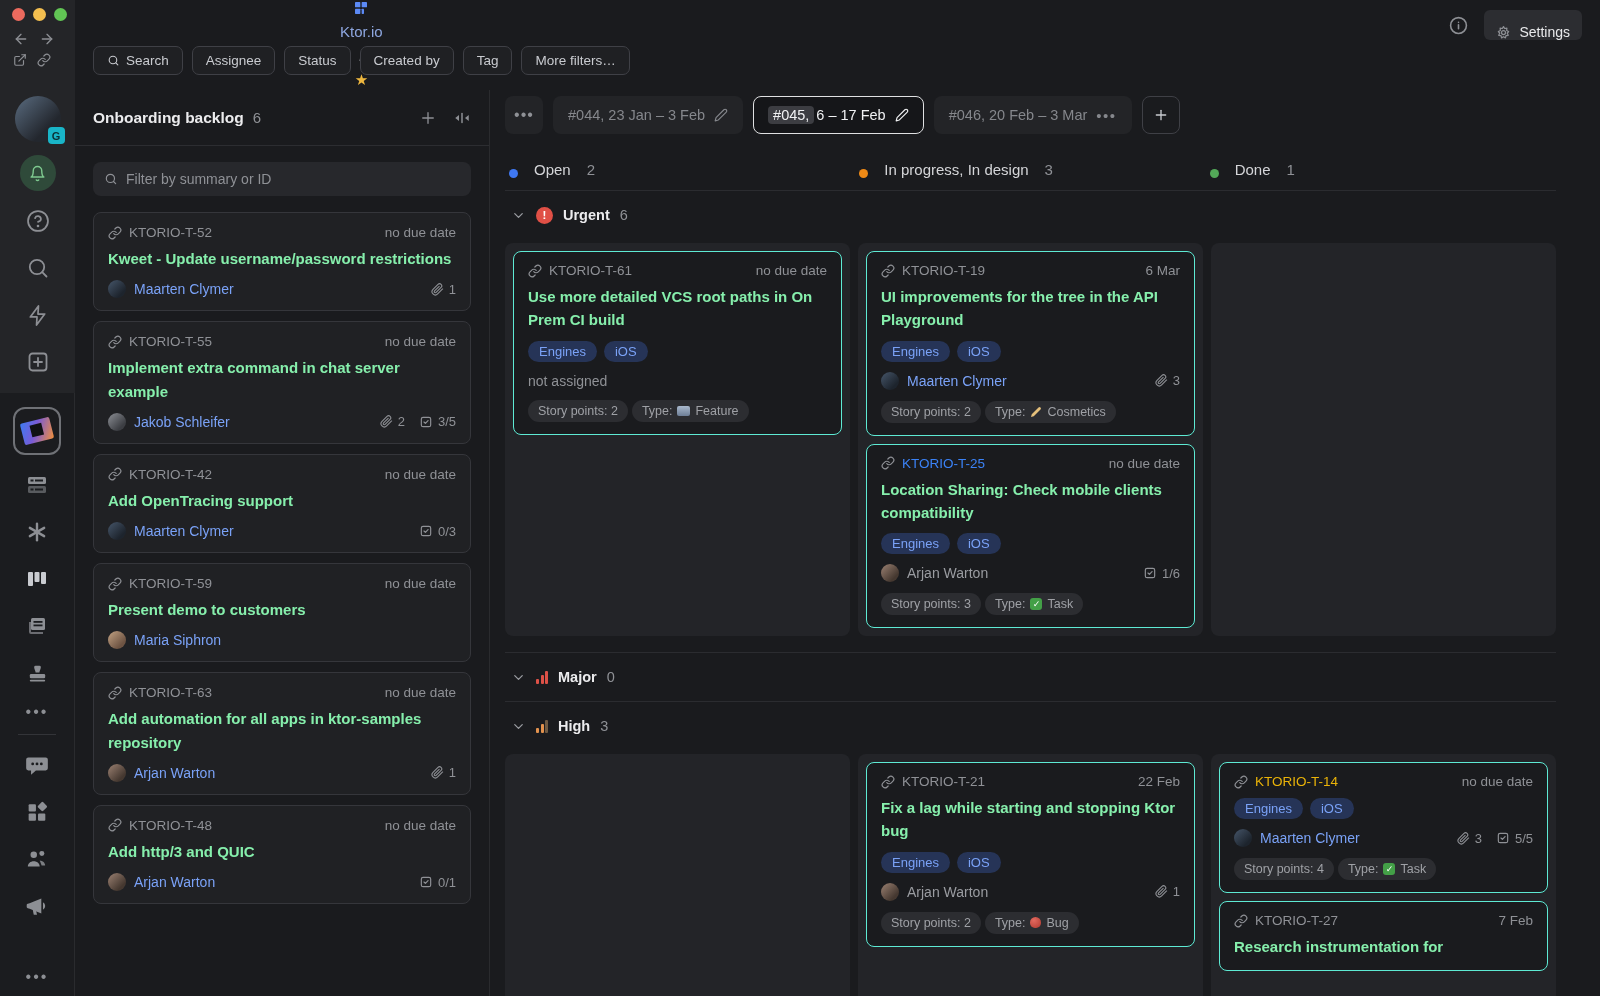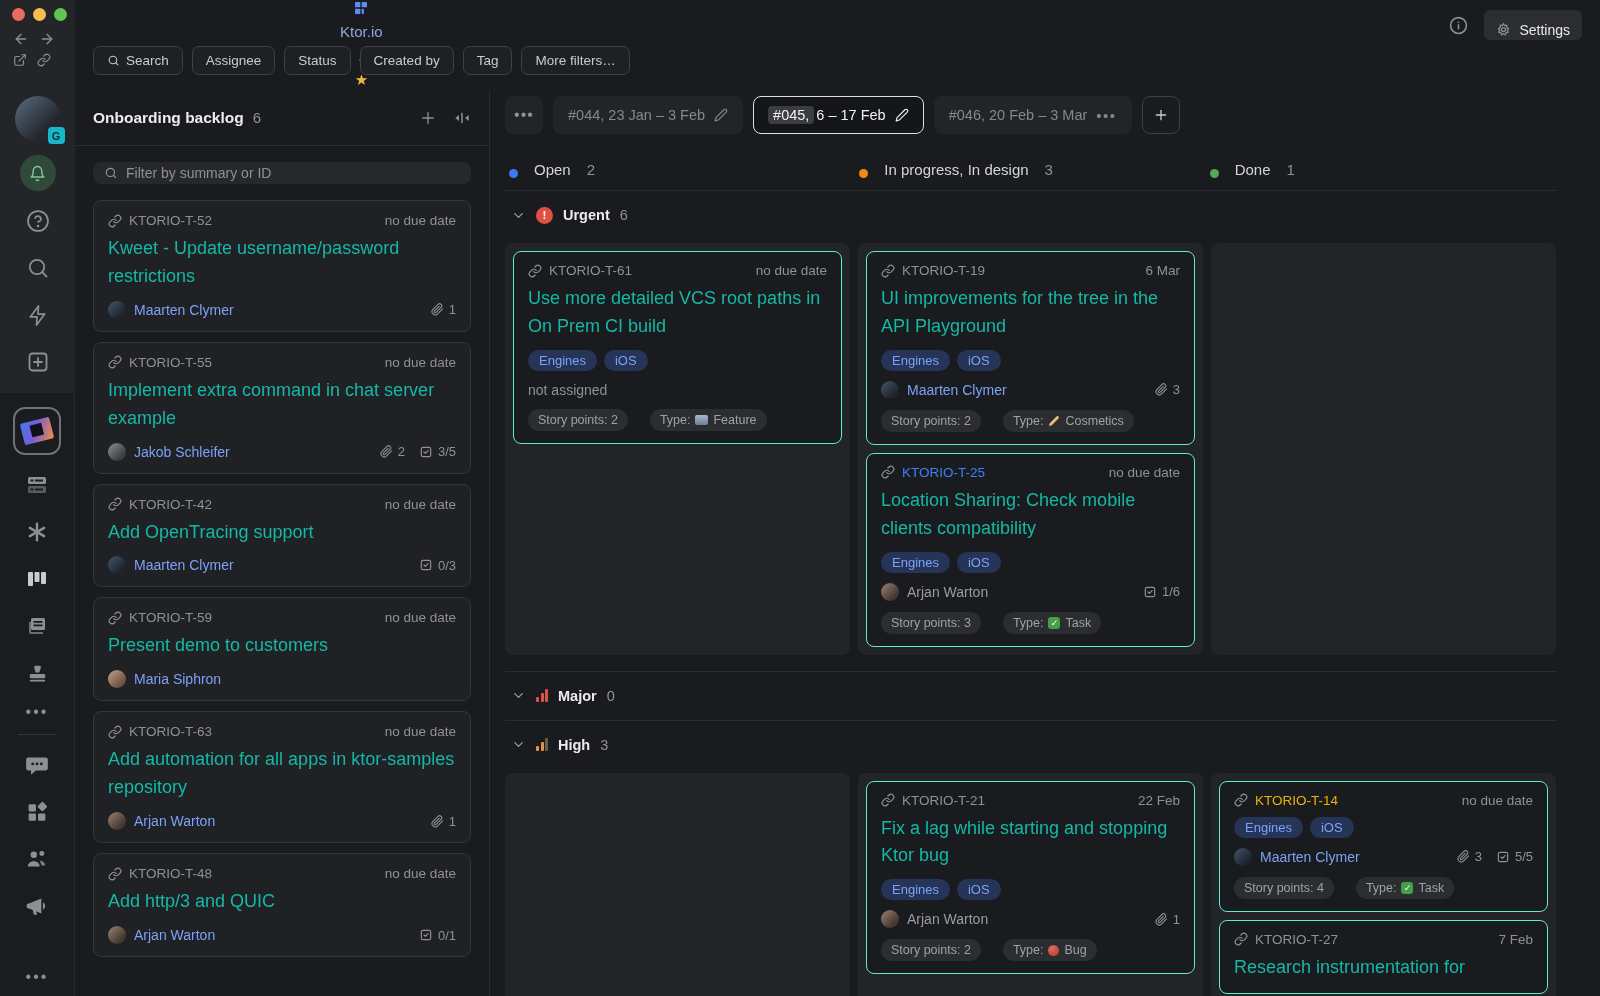--- a/index.html
+++ b/index.html
@@ -20,21 +20,21 @@
   .navrow + .navrow { margin-top:6px; }
   .icon-btn { background:none; border:none; color:#8d8f94; cursor:pointer; display:inline-flex; align-items:center; justify-content:center; padding:0; }
   .tb-main { position:absolute; left:93px; top:0; }
   .breadcrumb { display:flex; align-items:center; gap:7px; height:40px; font-size:15px; color:#8ea7e0;flex-direction:column; }
   .bc-link { color:#8ea7e0; text-decoration:none; cursor:pointer; }
   .bc-sep { color:#77797e; }
   .star { color:#eeb73f; font-size:15px; }
   .filterbar { display:flex; gap:9px; margin-top:6px; }
   .chip { display:inline-flex; align-items:center; gap:6px; height:29px; padding:0 13px; border:1px solid #3f4046; border-radius:7px; background:#1f2023; color:#c9cbd0; font-size:13.5px; cursor:pointer; }
   .tb-right { position:absolute; right:18px; top:10px; display:flex; align-items:center; gap:16px; }
-  .settings-btn { display:inline-flex; align-items:flex-start; gap:8px; height:30px; padding:12px 12px; background:#2c2d31; border:none; border-radius:6px; color:#e8e9eb; font-size:14px; cursor:pointer; }
+  .settings-btn { display:inline-flex; align-items:flex-end; gap:8px; height:30px; padding:0 12px; background:#2c2d31; border:none; border-radius:6px; color:#e8e9eb; font-size:14px; cursor:pointer; }
 
   
   .sidebar { position:absolute; left:0; top:90px; bottom:0; width:75px; display:flex; flex-direction:column; }
   .side-top { background:#242528; display:flex; flex-direction:column; align-items:center; padding:6px 0 14px; gap:13px; }
   .side-bottom { background:#1b1c1f; border-right:1px solid #2a2b2e; flex:1; display:flex; flex-direction:column; align-items:center; padding:14px 0 10px; gap:13px; }
   .avatar-main { position:relative; width:46px; height:46px; border-radius:50%; background:linear-gradient(135deg,#5a6c80,#23272e 70%); cursor:pointer; }
   .avatar-badge { position:absolute; right:-4px; bottom:-2px; width:17px; height:17px; background:#19b5c8; color:#0b2f34; font-size:11px; font-weight:700; border-radius:4px; display:flex; align-items:center; justify-content:center; }
   .bell-wrap { width:36px; height:36px; border-radius:50%; background:#2f4a3a; display:flex; align-items:center; justify-content:center; color:#7ec98f; cursor:pointer; }
   .side-icon { color:#8d8f94; width:34px; height:34px; display:flex; align-items:center; justify-content:center; cursor:pointer; background:none; border:none; }
   .logo-btn { width:48px; height:48px; border:2px solid #6f7176; border-radius:12px; display:flex; align-items:center; justify-content:center; background:#1b1c1f; cursor:pointer; }
@@ -44,30 +44,30 @@
   .side-div { width:38px; border-top:1px solid #333438; }
   .side-spacer { flex:1; }
 
   
   .backlog { position:absolute; left:75px; top:90px; bottom:0; width:415px; background:#1a1b1e; border-right:1px solid #2a2b2e; }
   .bl-head { height:56px; display:flex; align-items:center; padding:0 18px; border-bottom:1px solid #2c2d31; }
   .bl-title { font-size:15.5px; font-weight:700; color:#ececee; }
   .bl-count { font-size:15px; color:#8f9196; margin-left:9px; }
   .bl-actions { margin-left:auto; display:flex; gap:16px; color:#8d8f94; }
   .bl-filter { padding:16px 18px 0; }
-  .bl-input-wrap { display:flex; align-items:center; gap:8px; background:#27282c; border-radius:8px; height:22px; padding:1px 11px; color:#8f9196; }
+  .bl-input-wrap { display:flex; align-items:center; gap:8px; background:#27282c; border-radius:8px; height:34px; padding:1px 11px; color:#8f9196; }
   .bl-input-wrap input { flex:1; background:none; border:none; outline:none; color:#d6d7da; font-size:14px; font-family:inherit; }
   .bl-input-wrap input::placeholder { color:#8f9196; }
   .bl-cards { padding:16px 18px; display:flex; flex-direction:column; gap:10px; }
 
   .bcard { background:#202124; border:1px solid #35363b; border-radius:8px; padding:12px 14px; cursor:pointer; }
   .c-top { display:flex; align-items:center; font-size:13.5px; color:#8f9196; }
   .c-id { display:flex; align-items:center; gap:7px; }
   .c-due { margin-left:auto; }
-  .c-title { font-size:18px; font-weight:400; color:#14b8a6; line-height:1.55; margin-top:7px; }
+  .c-title { font-size:15px; font-weight:700; color:#86efac; line-height:1.55; margin-top:7px; }
   .c-foot { display:flex; align-items:center; margin-top:10px; font-size:14px; }
   .av { width:18px; height:18px; border-radius:50%; display:inline-block; flex:none; }
   .av-maarten { background:linear-gradient(135deg,#46566a,#1d242d 75%); }
   .av-jakob   { background:linear-gradient(135deg,#8d9096,#3c3e43 75%); }
   .av-maria   { background:linear-gradient(135deg,#c3a384,#6e5443 75%); }
   .av-arjan   { background:linear-gradient(135deg,#9c8273,#453830 75%); }
   .assignee { display:flex; align-items:center; gap:8px; }
   .a-name { color:#7aa2f7; text-decoration:none; cursor:pointer; }
   .a-name.muted { color:#9a9ca1; cursor:default; }
   .c-meta { margin-left:auto; display:flex; align-items:center; gap:14px; color:#8f9196; font-size:13px; }
@@ -97,21 +97,21 @@
   .lane-row { display:grid; grid-template-columns:repeat(3,1fr); gap:8px; margin-top:4px; align-items:stretch; }
   .lane-row.tall { height:420px; }
   .cell { background:#232428; border-radius:8px; padding:8px; display:flex; flex-direction:column; gap:8px; }
   .lane-div { border-top:1px solid #2b2c30; margin-top:16px; }
 
   .kcard { background:#1a1b1e; border:1px solid #5eead4; border-radius:8px; padding:11px 14px 12px; cursor:pointer; }
   .tags { display:flex; gap:7px; margin-top:9px; }
   .tag { background:#263457; color:#7aa2f7; font-size:13px; padding:3px 11px; border-radius:12px; }
   .krow { display:flex; align-items:center; margin-top:10px; font-size:14px; }
   .notassigned { color:#8f9196; font-size:14px; margin-top:11px; }
-  .badges { display:flex; gap:22px; margin-top:11px; }
+  .badges { display:flex; gap:4px; margin-top:11px; }
   .badge { background:#2c2d31; color:#9fa1a6; font-size:12.5px; padding:4px 10px; border-radius:12px; display:inline-flex; align-items:center; gap:5px; }
   .ti { display:inline-block; }
   .ti-feature { width:13px; height:10px; border-radius:2px; background:linear-gradient(180deg,#a9b8cc,#6d7e96); }
   .ti-task { width:12px; height:12px; border-radius:3px; background:#43a047; color:#fff; font-size:9px; font-weight:700; display:inline-flex; align-items:center; justify-content:center; }
   .ti-bug { width:11px; height:11px; border-radius:50% 50% 45% 45%; background:radial-gradient(circle at 35% 30%,#e2695f,#b23a30); }
   .ti-cosm { color:#e5c07b; display:inline-flex; }
   svg { display:block; }
 </style>
 </head>
 <body>

